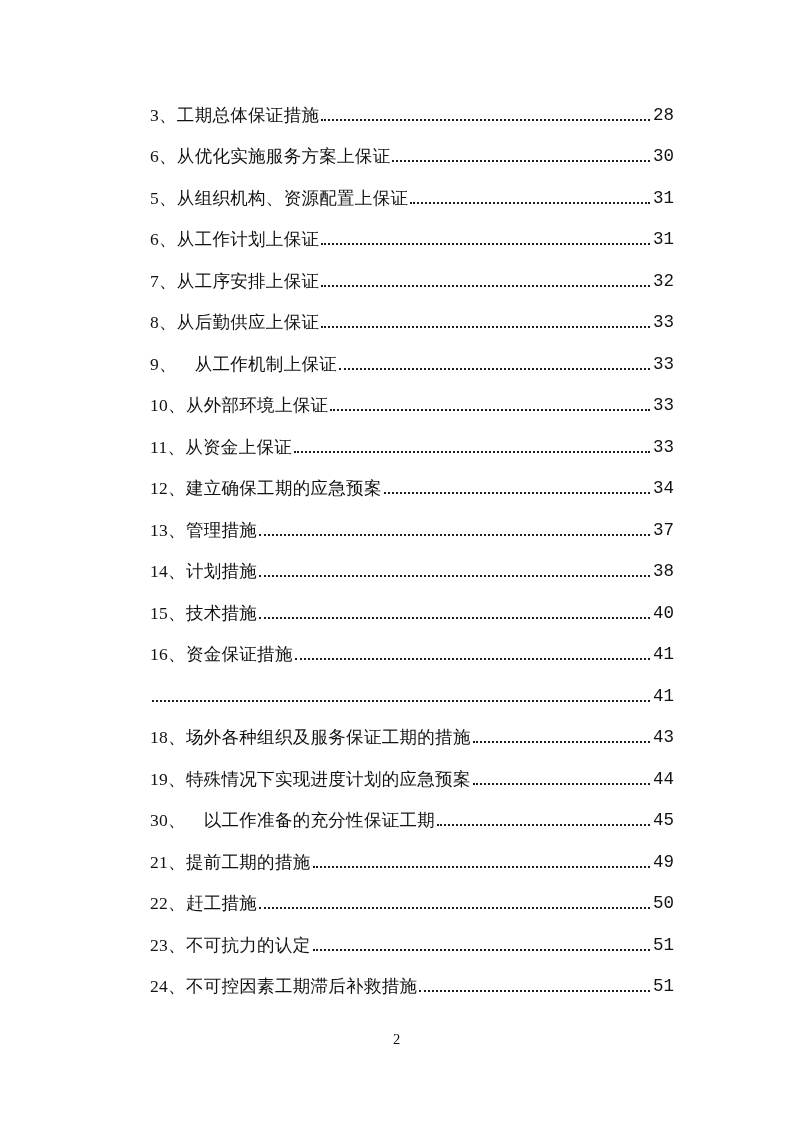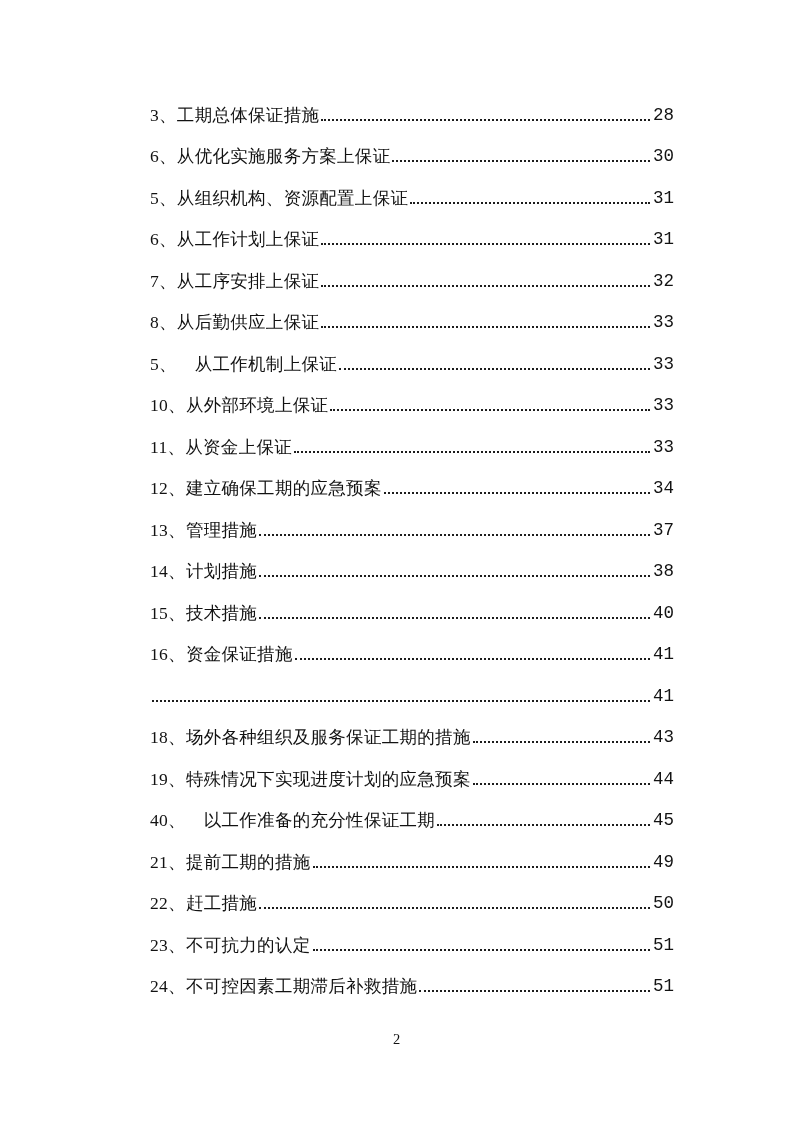--- a/index.html
+++ b/index.html
@@ -89,21 +89,21 @@
       <span class="toc-label">7、从工序安排上保证</span>
       <span class="dots"></span>
       <span class="toc-page">32</span>
     </div>
     <div class="toc-row">
       <span class="toc-label">8、从后勤供应上保证</span>
       <span class="dots"></span>
       <span class="toc-page">33</span>
     </div>
     <div class="toc-row">
-      <span class="toc-label">5、　从工作机制上保证</span>
+      <span class="toc-label">9、　从工作机制上保证</span>
       <span class="dots"></span>
       <span class="toc-page">33</span>
     </div>
     <div class="toc-row">
       <span class="toc-label">10、从外部环境上保证</span>
       <span class="dots"></span>
       <span class="toc-page">33</span>
     </div>
     <div class="toc-row">
       <span class="toc-label">11、从资金上保证</span>
@@ -143,21 +143,21 @@
       <span class="toc-label">18、场外各种组织及服务保证工期的措施</span>
       <span class="dots"></span>
       <span class="toc-page">43</span>
     </div>
     <div class="toc-row">
       <span class="toc-label">19、特殊情况下实现进度计划的应急预案</span>
       <span class="dots"></span>
       <span class="toc-page">44</span>
     </div>
     <div class="toc-row">
-      <span class="toc-label">40、　以工作准备的充分性保证工期</span>
+      <span class="toc-label">30、　以工作准备的充分性保证工期</span>
       <span class="dots"></span>
       <span class="toc-page">45</span>
     </div>
     <div class="toc-row">
       <span class="toc-label">21、提前工期的措施</span>
       <span class="dots"></span>
       <span class="toc-page">49</span>
     </div>
     <div class="toc-row">
       <span class="toc-label">22、赶工措施</span>

